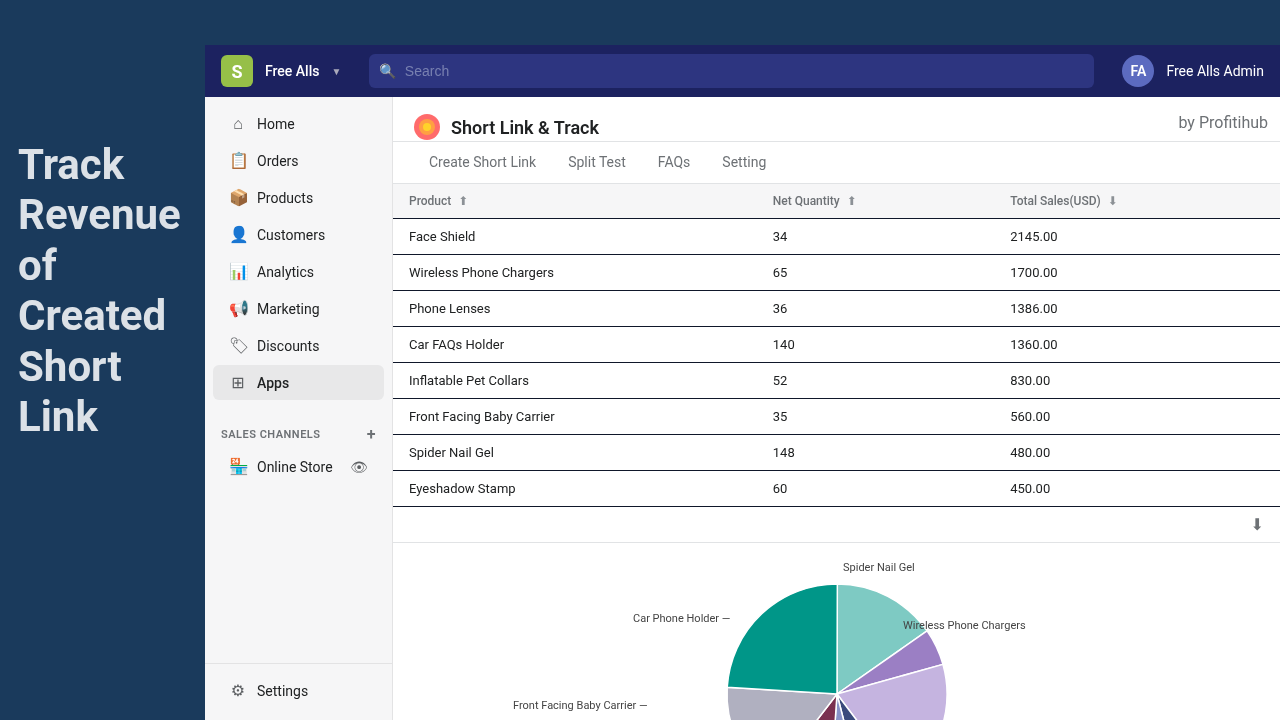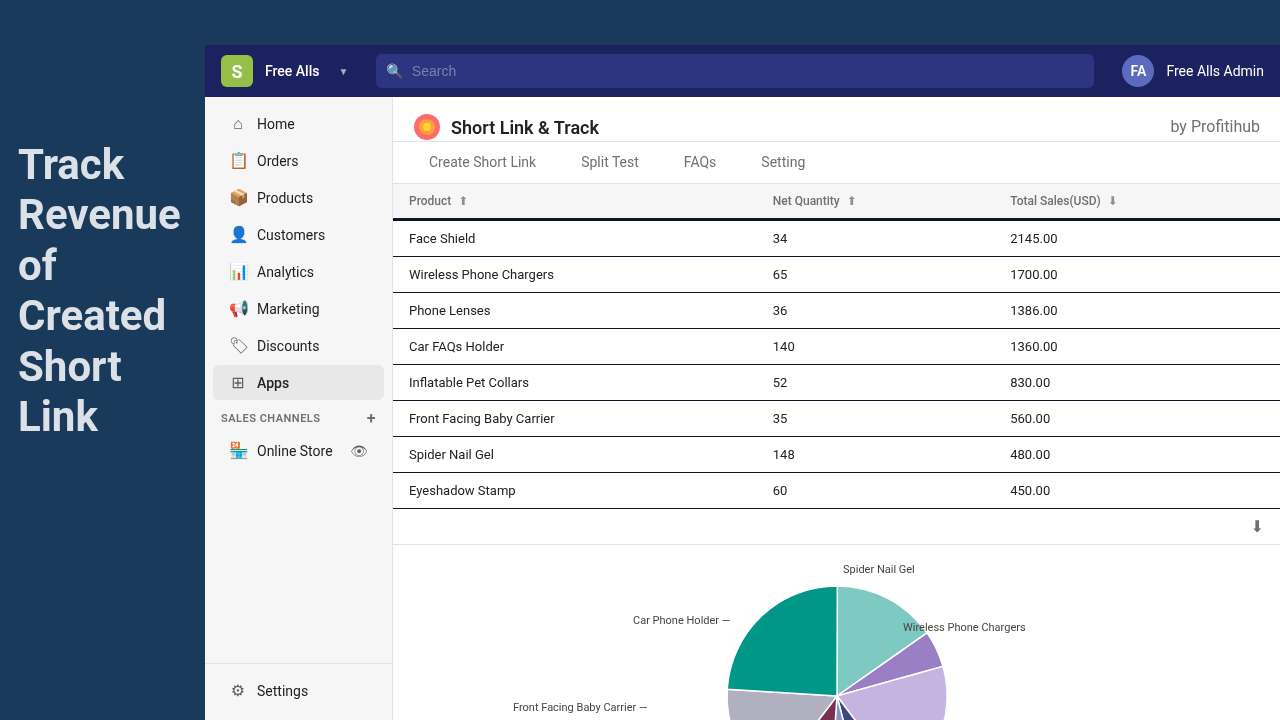--- a/index.html
+++ b/index.html
@@ -45,21 +45,21 @@
       width: 32px; height: 32px;
       background: #96bf48;
       border-radius: 6px;
       display: flex; align-items: center; justify-content: center;
       color: white; font-weight: bold; font-size: 18px;
     }
     .store-name {
       color: white;
       font-size: 14px;
       font-weight: 500;
-      display: flex; align-items: center; gap: 19px;
+      display: flex; align-items: center; gap: 12px;
       cursor: pointer;
     }
     .chevron-down { font-size: 10px; color: #aab; }
     .search-bar {
       flex: 1;
       margin: 0 16px;
       background: #2d3580;
       border-radius: 6px;
       height: 34px;
       display: flex;
@@ -110,21 +110,21 @@
       padding: 8px 16px;
       cursor: pointer;
       font-size: 14px;
       color: #202223;
       border-radius: 6px;
       margin: 1px 8px;
     }
     .sidebar-item.active { background: #e8e8e9; font-weight: 500; }
     .sidebar-icon { color: #5c5f62; font-size: 16px; width: 18px; text-align: center; }
     .sidebar-section-header {
-      padding: 8px 16px 4px 16px;
+      padding: 24px 16px 4px 16px;
       font-size: 11px;
       font-weight: 600;
       color: #6d7175;
       letter-spacing: 0.5px;
       display: flex;
       align-items: center;
       justify-content: space-between;
     }
     .sidebar-section-add { color: #6d7175; cursor: pointer; font-size: 16px; }
     .sidebar-item-online {
@@ -153,44 +153,43 @@
       flex: 1;
       background: white;
       overflow-y: auto;
       display: flex;
       flex-direction: column;
     }
 
     
     .app-header {
       display: flex;
-      align-items: center;
       justify-content: space-between;
-      padding: 16px 20px 0 20px;
+      padding: 16px 12px 0 20px;
       border-bottom: 1px solid #e1e3e5;
     }
     .app-title-row {
       display: flex;
       align-items: center;
       gap: 10px;
     }
     .app-logo {
       width: 28px; height: 28px;
     }
     .app-title {
       font-size: 18px;
       font-weight: 600;
       color: #202223;
     }
     .by-label { font-size: 16px; color: #6d7175; padding-bottom: 2px; }
 
     
     .tabs {
       display: flex;
-      gap: 13px;
+      gap: 0;
       padding: 0 20px;
       margin-top: 0;
     }
     .tab {
       padding: 12px 16px;
       font-size: 14px;
       color: #6d7175;
       cursor: pointer;
       border-bottom: 2px solid transparent;
       margin-bottom: -1px;
@@ -205,21 +204,21 @@
     .table-container {
       margin: 0;
       background: white;
     }
     .data-table {
       width: 100%;
       border-collapse: collapse;
       font-size: 13px;
     }
     .data-table thead tr {
-      border-bottom: 3px solid #0f172a;
+      border-bottom: 1px solid #0f172a;
       border-top: 1px solid #e1e3e5;
       background: #f6f6f7;
     }
     .data-table thead th {
       padding: 10px 16px;
       text-align: left;
       font-size: 12px;
       font-weight: 500;
       color: #6d7175;
       white-space: nowrap;

